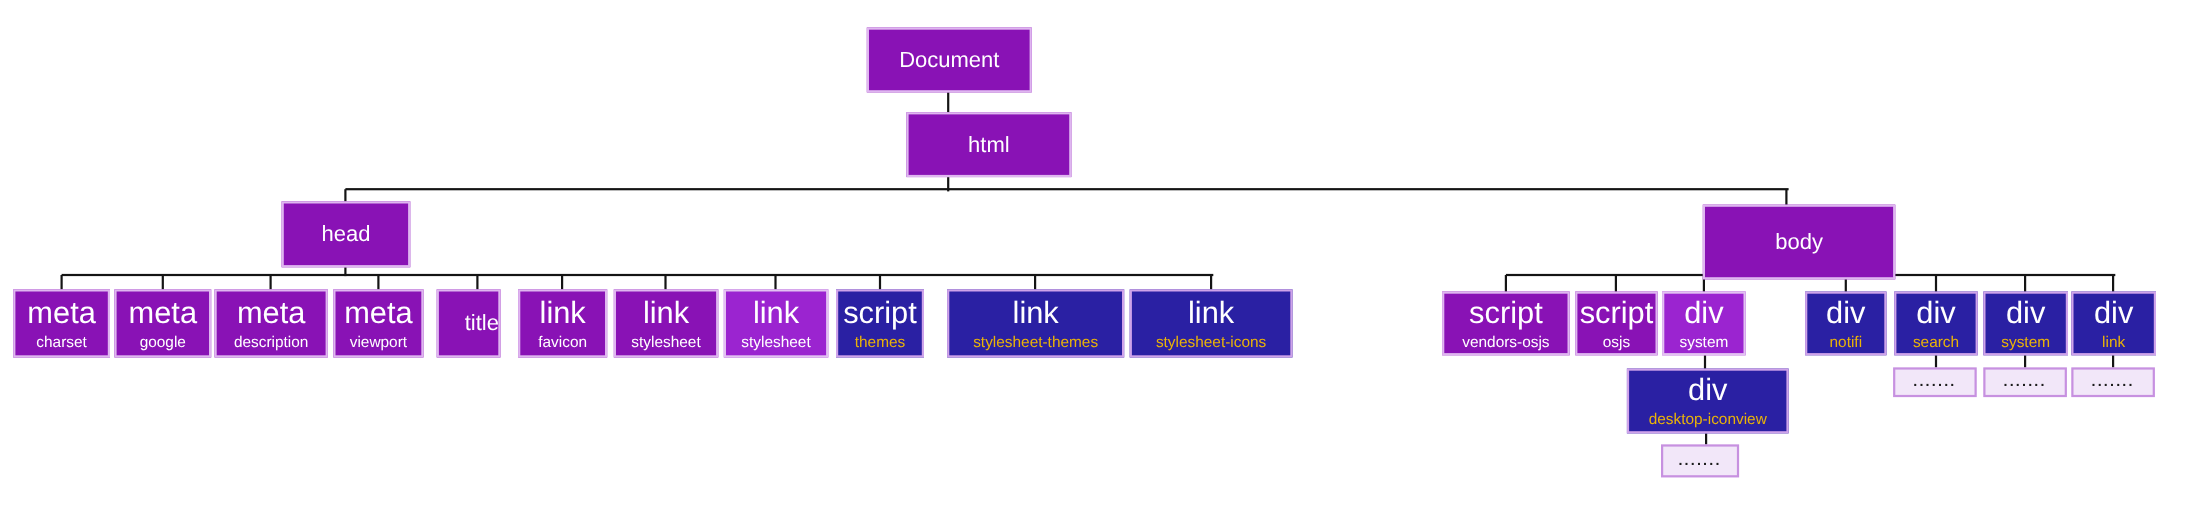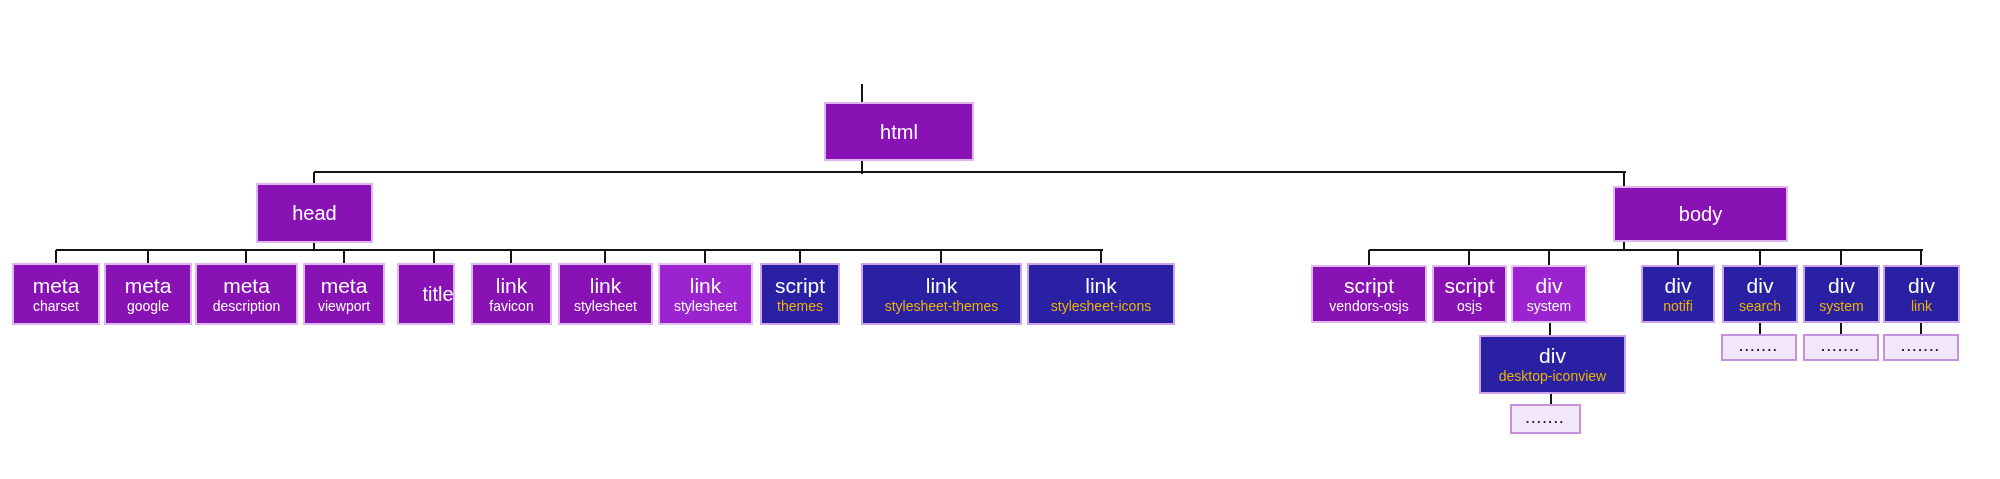--- a/index.html
+++ b/index.html
@@ -19,21 +19,21 @@
     align-items: center;
     justify-content: center;
     color: #ffffff;
     text-align: center;
     line-height: 1.1;
   }
   .node.purple       { background: #8912b5; border: 2px solid #dfb6f0; }
   .node.purple-light { background: #9b24d0; border: 2px solid #e3c2f2; }
   .node.navy         { background: #2a20a3; border: 2px solid #cfa3ea; }
   .node.lavender     { background: #f2e7f9; border: 2px solid #c791e0; color: #1d1d1d; }
-  .lbl  { font-size: 21px; }
+  .lbl  { font-size: 28px; }
   .single .lbl { font-size: 20px; }
   .sub  { font-size: 14px; color: #ffffff; margin-top: 2px; white-space: nowrap; }
   .navy .sub { color: #eab308; }
   .lavender .lbl {
     font-size: 13px;
     font-weight: bold;
     letter-spacing: 2px;
     color: #1d1d1d;
   }
   .edge {
@@ -70,27 +70,30 @@
     <div class="edge" style="left: 1548px; top: 250px; width: 2px; height: 16px;"></div>
     <div class="edge" style="left: 1677px; top: 250px; width: 2px; height: 16px;"></div>
     <div class="edge" style="left: 1759px; top: 250px; width: 2px; height: 16px;"></div>
     <div class="edge" style="left: 1840px; top: 250px; width: 2px; height: 16px;"></div>
     <div class="edge" style="left: 1920px; top: 250px; width: 2px; height: 16px;"></div>
     <div class="edge" style="left: 1549px; top: 323px; width: 2px; height: 13px;"></div>
     <div class="edge" style="left: 1550px; top: 394px; width: 2px; height: 11px;"></div>
     <div class="edge" style="left: 1759px; top: 323px; width: 2px; height: 12px;"></div>
     <div class="edge" style="left: 1840px; top: 323px; width: 2px; height: 12px;"></div>
     <div class="edge" style="left: 1920px; top: 323px; width: 2px; height: 12px;"></div>
+    <div class="node purple single" style="left: 788px; top: 25px; width: 150px; height: 59px;">
+      <span class="lbl">Document</span>
+    </div>
     <div class="node purple single" style="left: 824px; top: 102px; width: 150px; height: 59px;">
       <span class="lbl">html</span>
     </div>
     <div class="node purple single" style="left: 256px; top: 183px; width: 117px; height: 60px;">
       <span class="lbl">head</span>
     </div>
-    <div class="node purple single" style="left: 1613px; top: 186px; width: 175px; height: 56px;">
+    <div class="node purple single" style="left: 1548px; top: 186px; width: 175px; height: 68px;">
       <span class="lbl">body</span>
     </div>
     <div class="node purple" style="left: 12px; top: 263px; width: 88px; height: 62px;">
       <span class="lbl">meta</span>
       <span class="sub">charset</span>
     </div>
     <div class="node purple" style="left: 104px; top: 263px; width: 88px; height: 62px;">
       <span class="lbl">meta</span>
       <span class="sub">google</span>
     </div>

